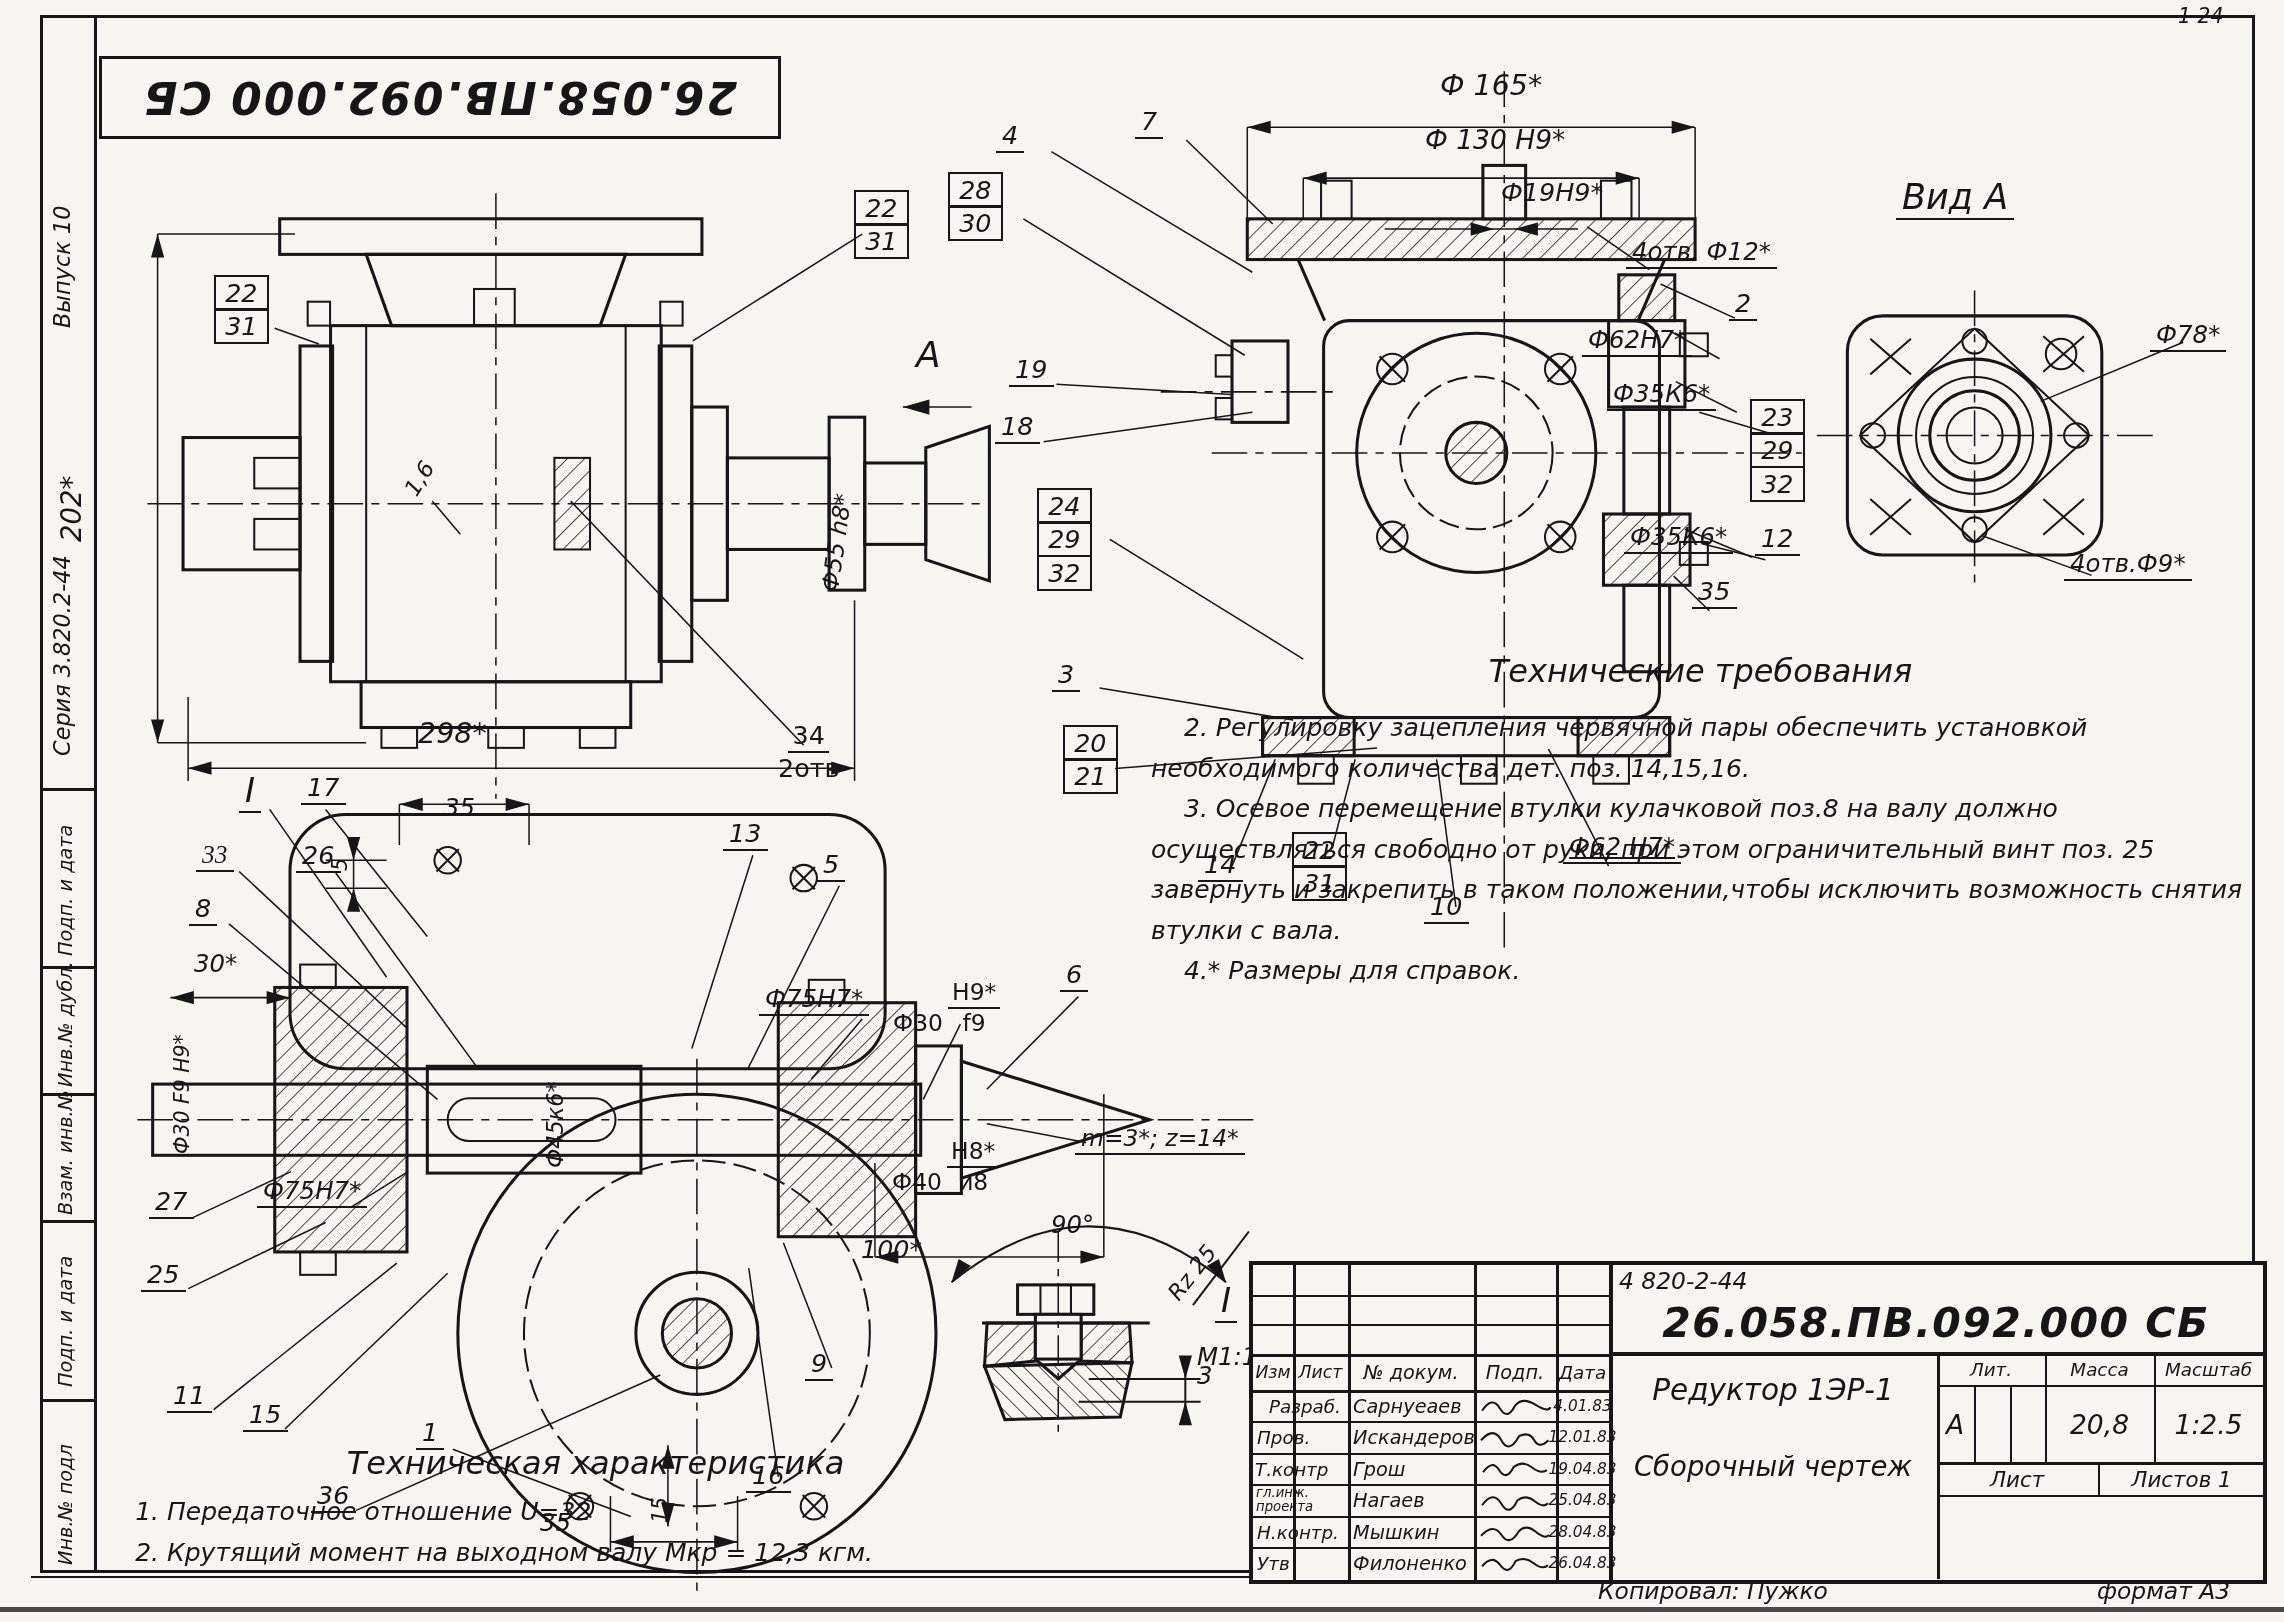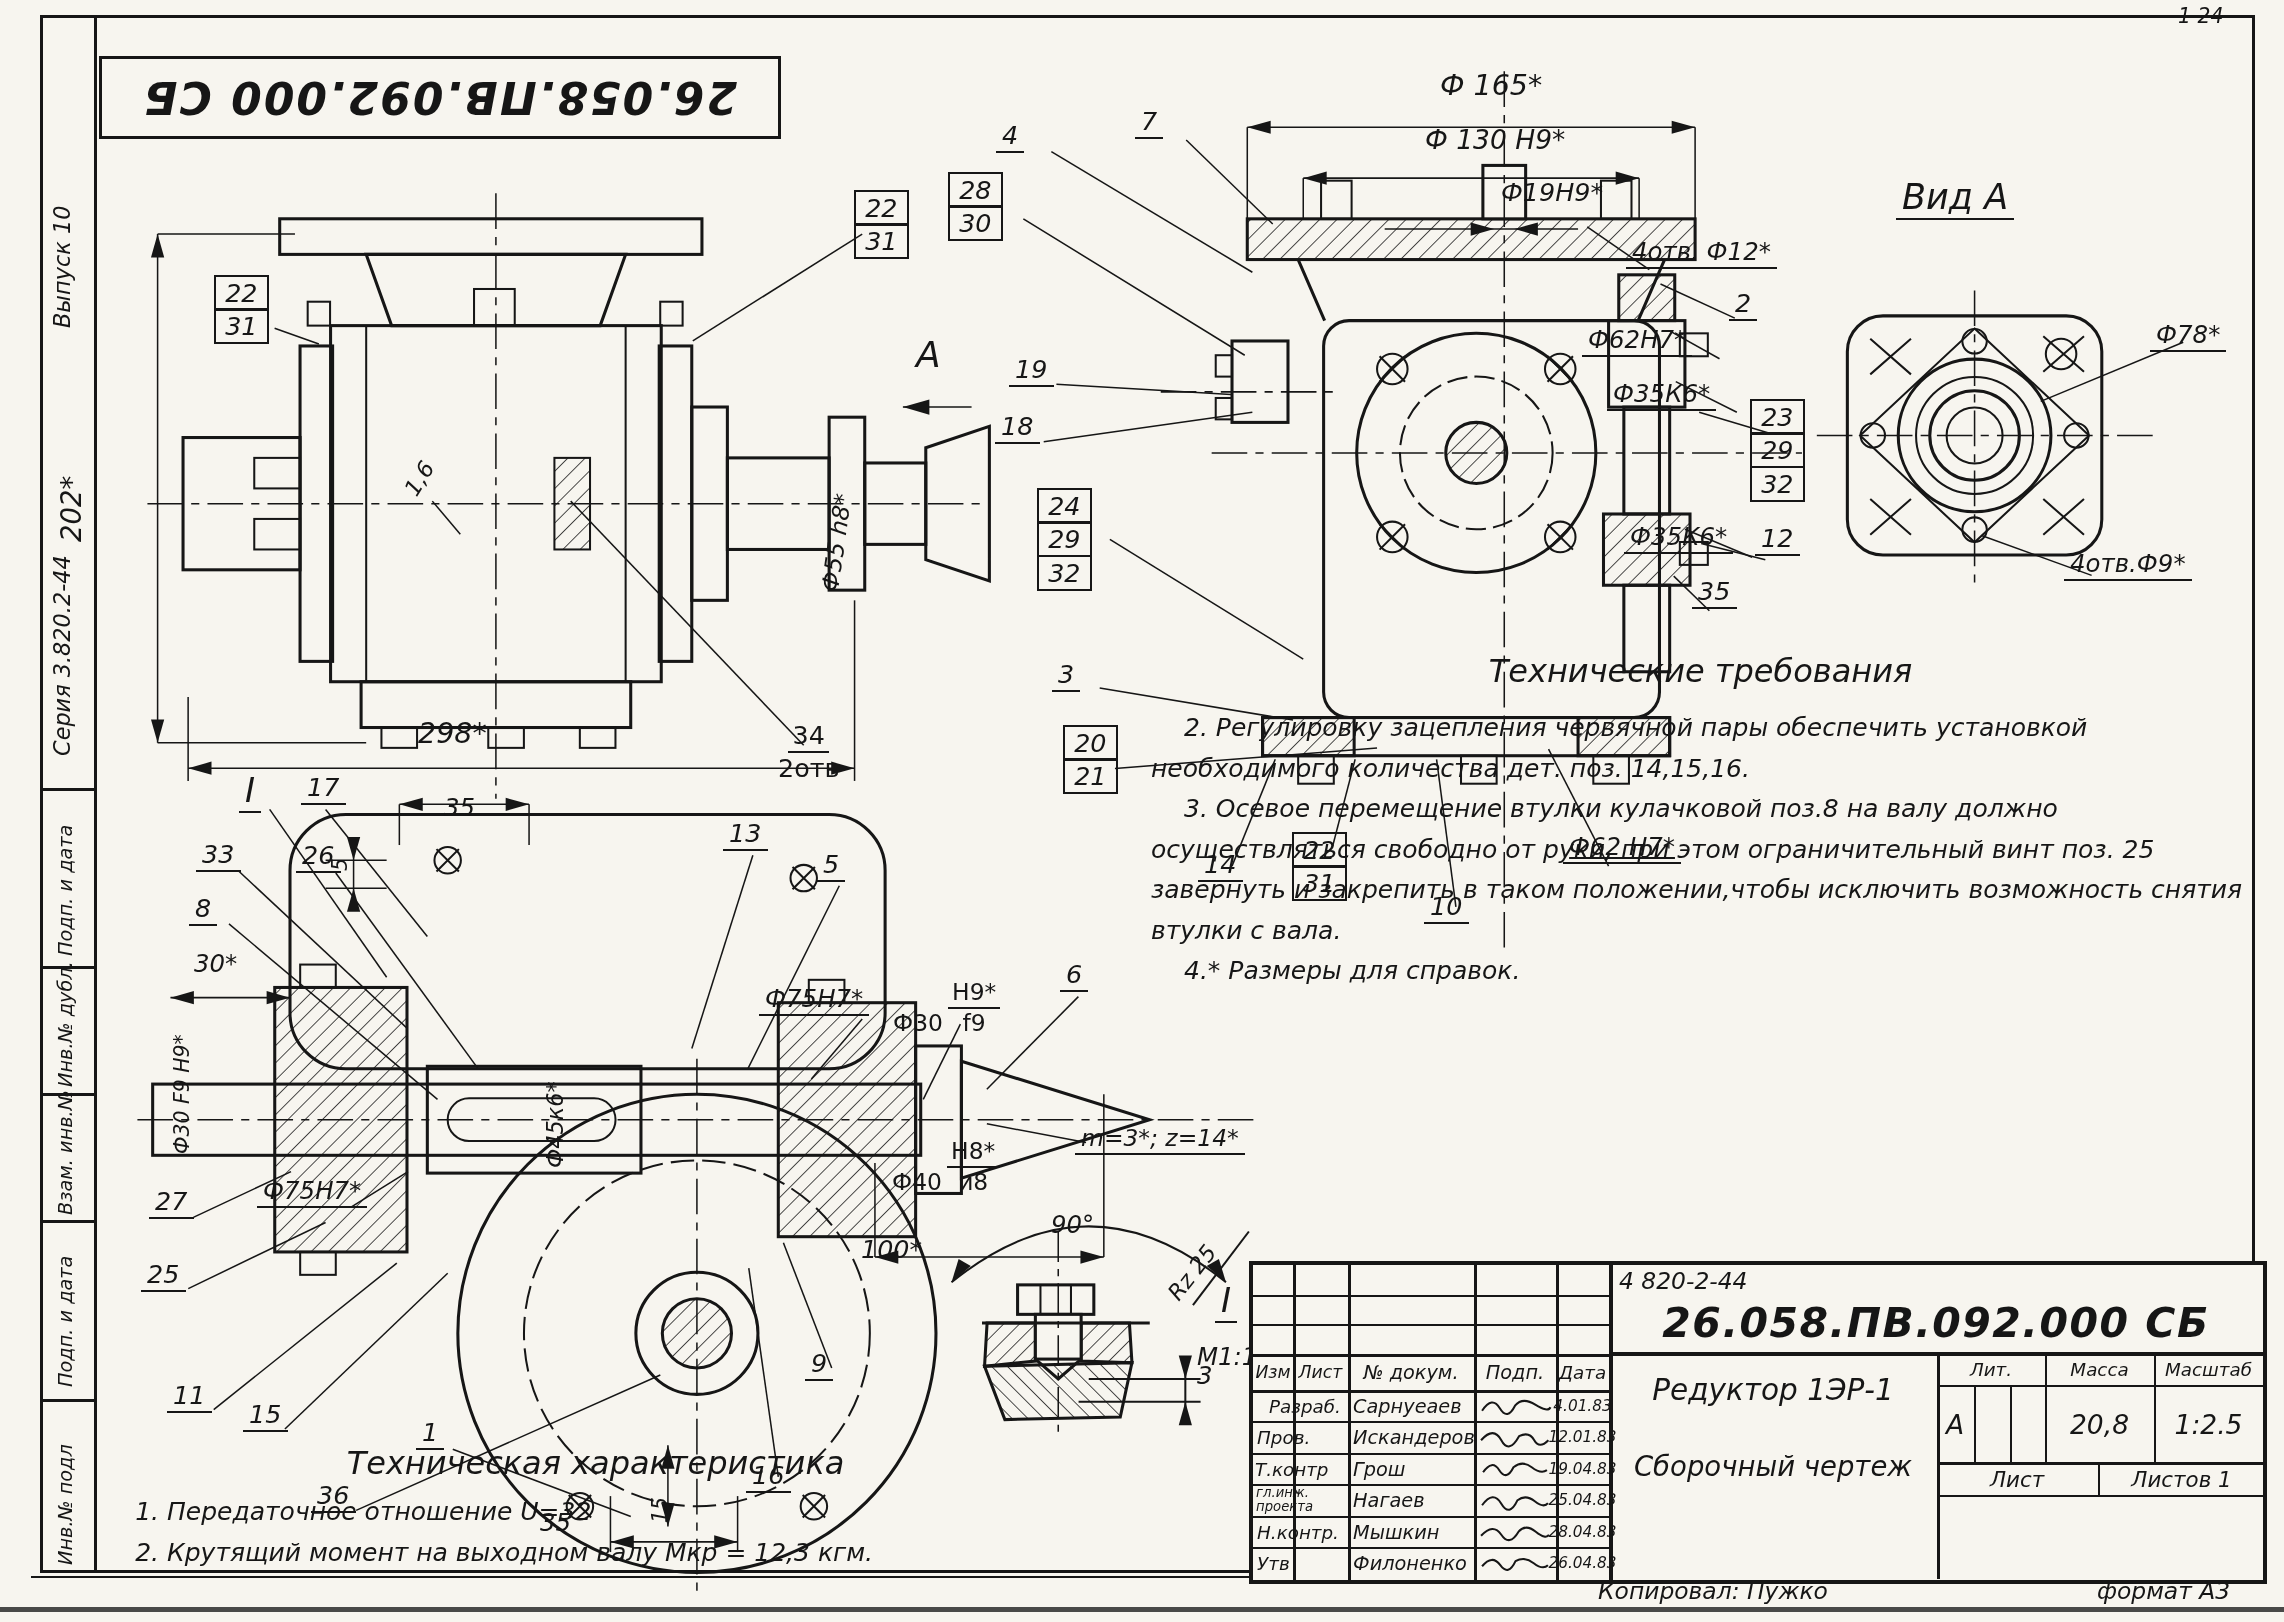--- a/index.html
+++ b/index.html
@@ -376,21 +376,21 @@
         <path d="M1930,930 l-46,-13 v26 z"></path>
       <path d="M960,1490 l46,-13 v26 z"></path>
         <path d="M1210,1490 l-46,-13 v26 z"></path>
       <path d="M1073,1300 l-13,46 h26 z"></path>
         <path d="M1073,1460 l-13,-46 h26 z"></path>
     </g>
   </svg>
 
   <div class="lbl u" style="left:239px;top:773px;font-size:34px;">I</div>
   <div class="lbl u" style="left:301px;top:774px;">17</div>
-  <div class="lbl u" style="left:196px;top:841px;">33</div>
+  <div class="lbl u" style="left:196px;top:841px;font-family:Liberation Serif, serif;">33</div>
   <div class="lbl u" style="left:296px;top:842px;">26</div>
   <div class="lbl u" style="left:189px;top:895px;">8</div>
   <div class="lbl" style="left:194px;top:951px;font-size:24.4px;">30*</div>
   <div class="lbl vert" style="left:330px;top:871px;font-size:20.4px;">5</div>
   <div class="lbl" style="left:444px;top:795px;font-size:24.4px;">35</div>
   <div class="lbl u" style="left:723px;top:820px;">13</div>
   <div class="lbl u" style="left:817px;top:851px;">5</div>
   <div class="lbl u" style="left:759px;top:986px;font-size:24.4px;">Ф75Н7*</div>
   <div class="frac" style="left:893px;top:978px;">
     <span>Ф30</span>

